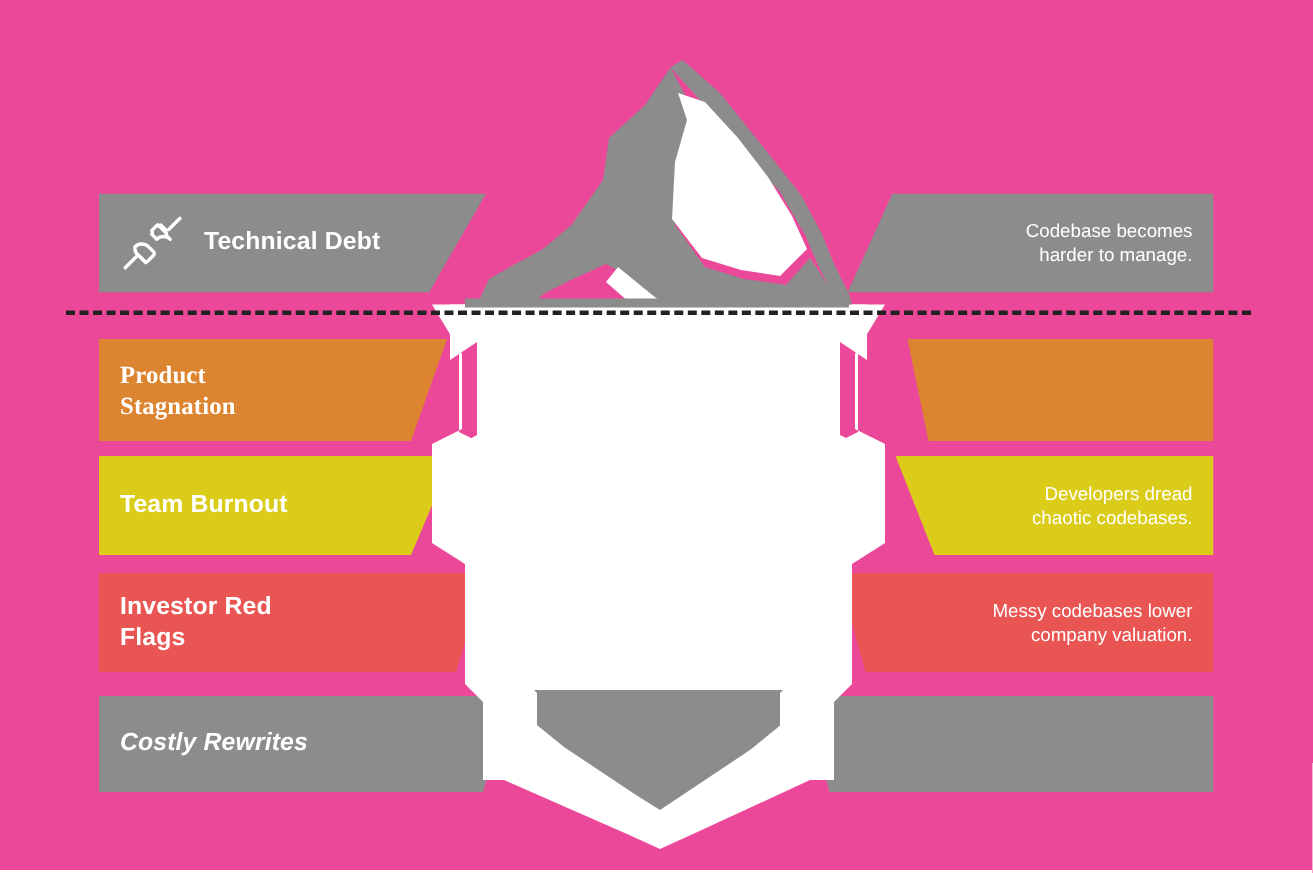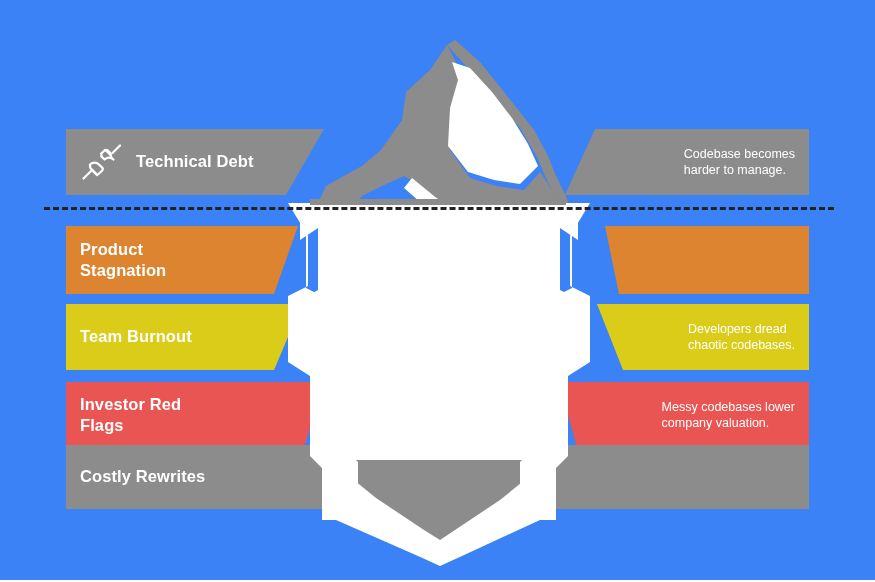--- a/index.html
+++ b/index.html
@@ -8,21 +8,21 @@
     padding: 0;
     background: #ffffff;
   }
   body {
     font-family: "Liberation Sans", sans-serif;
   }
   #stage {
     position: relative;
     width: 875px;
     height: 580px;
-    background: #3b82f6;
+    background: #ec4899;
     overflow: hidden;
   }
   
   #waterline {
     position: absolute;
     left: 44px;
     top: 207px;
     width: 790px;
     height: 0;
     border-top: 3px dashed #222222;
@@ -78,21 +78,21 @@
   .label-right {
     right: 66px;
     top: 0;
     height: 100%;
     padding-right: 14px;
     justify-content: flex-end;
   }
   .label-right .desc {
     font-size: 12.5px;
     line-height: 1.32;
-    text-align: left;
+    text-align: right;
     white-space: pre-line;
   }
   .left-icon { flex: 0 0 auto; line-height: 0; }
 
   .center-icon {
     position: absolute;
     z-index: 30;
     left: 0;
     width: 875px;
     top: 0;
@@ -135,21 +135,21 @@
       </span>
       <div class="title">Technical Debt</div>
     </div>
 
     <div class="label-wrap label-right">
       <div class="desc">Codebase becomes
 harder to manage.</div>
     </div>
   </div>
 
-  <div class="row" style="top:226px; height:68px;">
+  <div class="row" style="top:226px; height:68px;font-family:Liberation Serif, serif;">
     <div class="band band-left" style="width:232px;">
       <svg viewBox="0 0 232 68" preserveAspectRatio="none">
         <polygon points="0,0 232,0 208,68 0,68" fill="#DD8430"></polygon>
       </svg>
     </div>
     <div class="band band-right" style="width:204px;">
       <svg viewBox="0 0 204 68" preserveAspectRatio="none">
         <polygon points="0,0 204,0 204,68 14,68" fill="#DD8430"></polygon>
       </svg>
     </div>
@@ -237,21 +237,21 @@
         </g>
       </svg>
     </div>
 
     <div class="label-wrap label-right">
       <div class="desc">Developers dread
 chaotic codebases.</div>
     </div>
   </div>
 
-  <div class="row" style="top:445px; height:64px;">
+  <div class="row" style="top:464px; height:64px;font-style:italic;">
     <div class="band band-left" style="width:274px;">
       <svg viewBox="0 0 274 64" preserveAspectRatio="none">
         <polygon points="0,0 274,0 256,64 0,64" fill="#8C8C8C"></polygon>
       </svg>
     </div>
     <div class="band band-right" style="width:272px;">
       <svg viewBox="0 0 272 64" preserveAspectRatio="none">
         <polygon points="0,0 272,0 272,64 16,64" fill="#8C8C8C"></polygon>
       </svg>
     </div>

